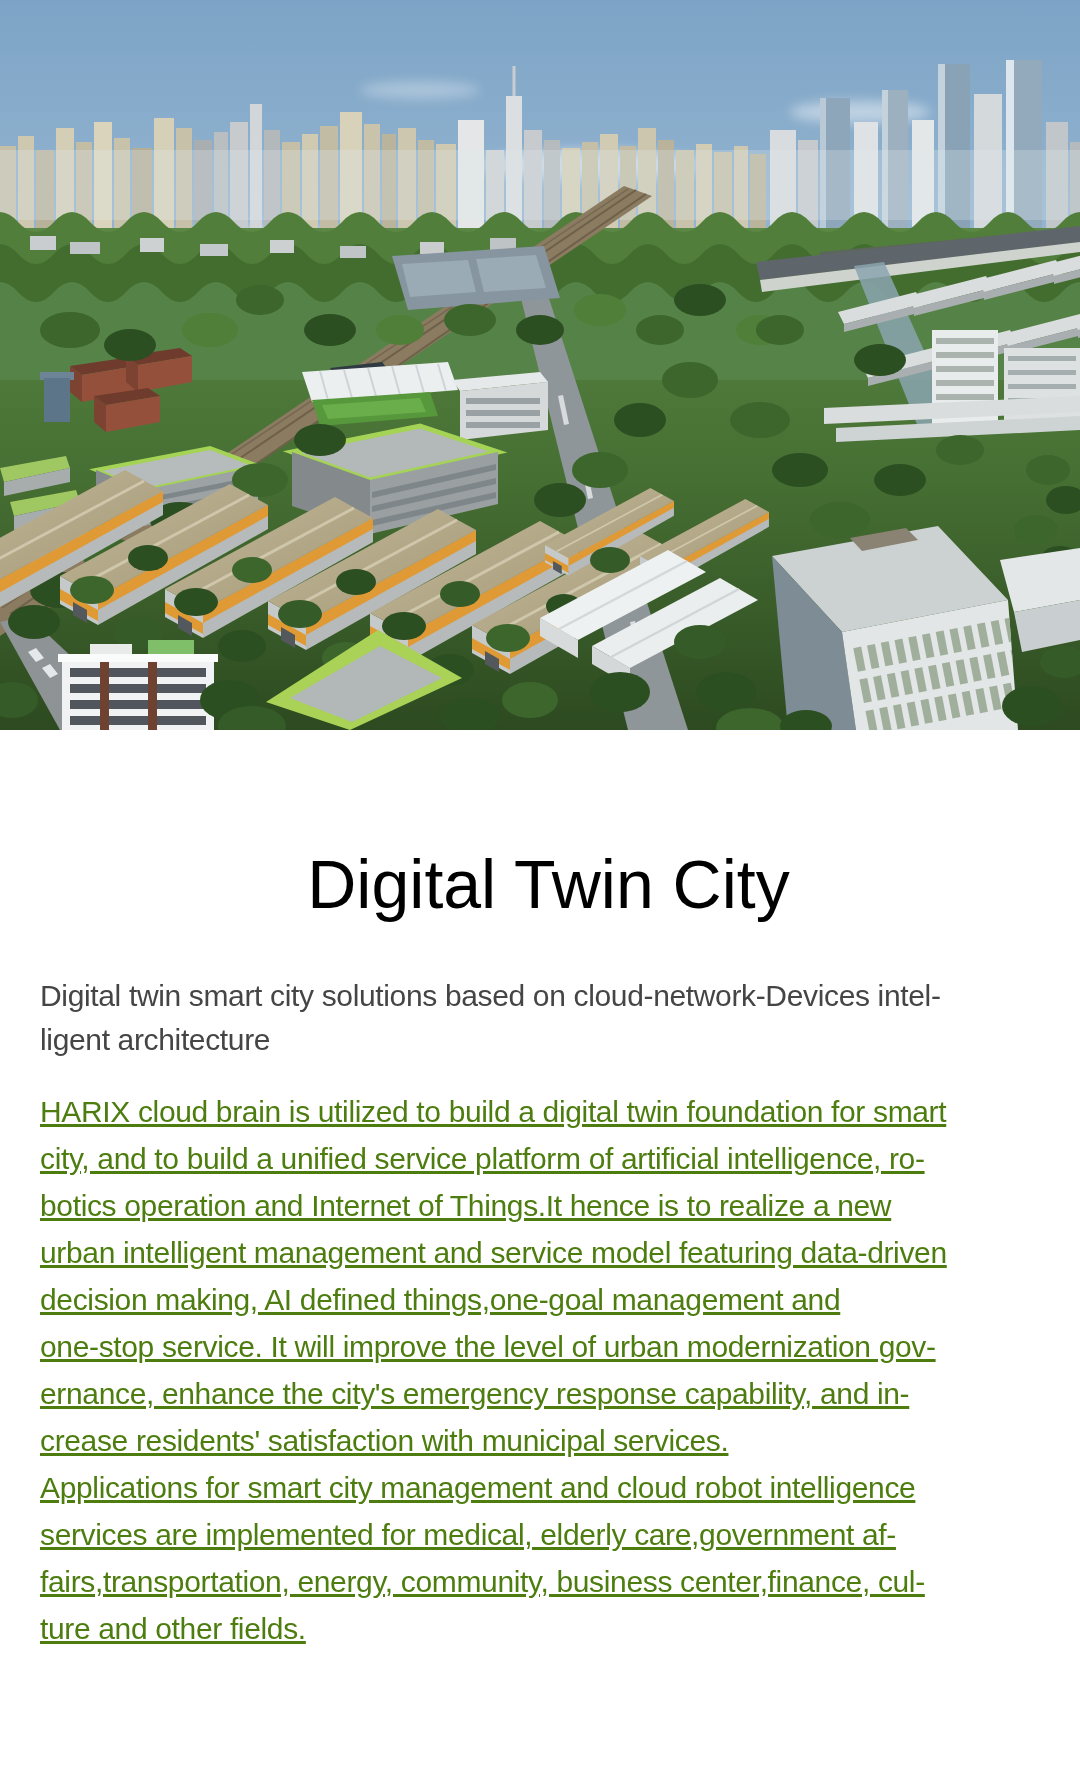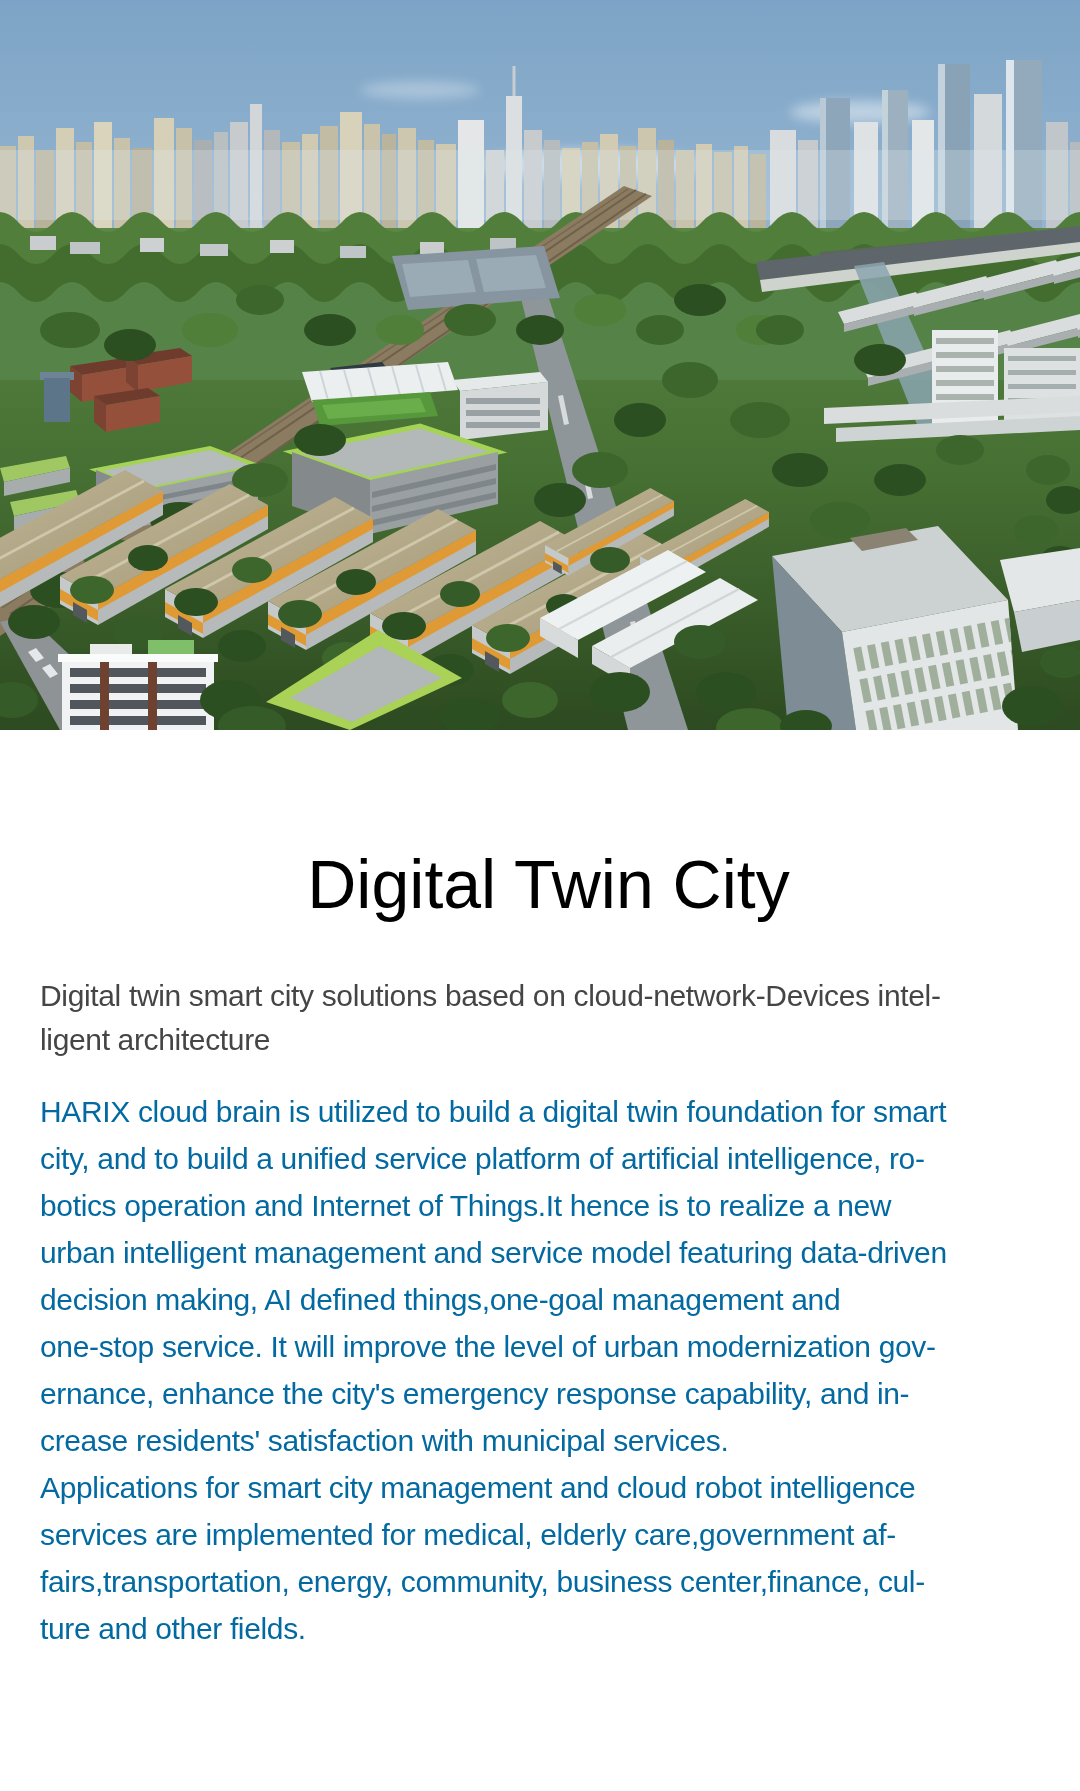--- a/index.html
+++ b/index.html
@@ -22,22 +22,23 @@
     line-height:44px;
     letter-spacing:-0.35px;
     color:#454545;
     white-space:nowrap;
   }
   .description{
     margin:26px 40px 0 40px;
     font-size:30px;
     line-height:47px;
     letter-spacing:-0.35px;
-    color:#0369a1;
+    color:#4d7c0f;
     white-space:nowrap;
+    text-decoration:underline;
   }
 </style>
 </head>
 <body>
 
 <div class="hero">
 <svg width="1080" height="730" viewBox="0 0 1080 730" xmlns="http://www.w3.org/2000/svg">
   <defs>
     <linearGradient id="skyG" x1="0" y1="0" x2="0" y2="1">
       <stop offset="0" stop-color="#7da4c6"></stop>

